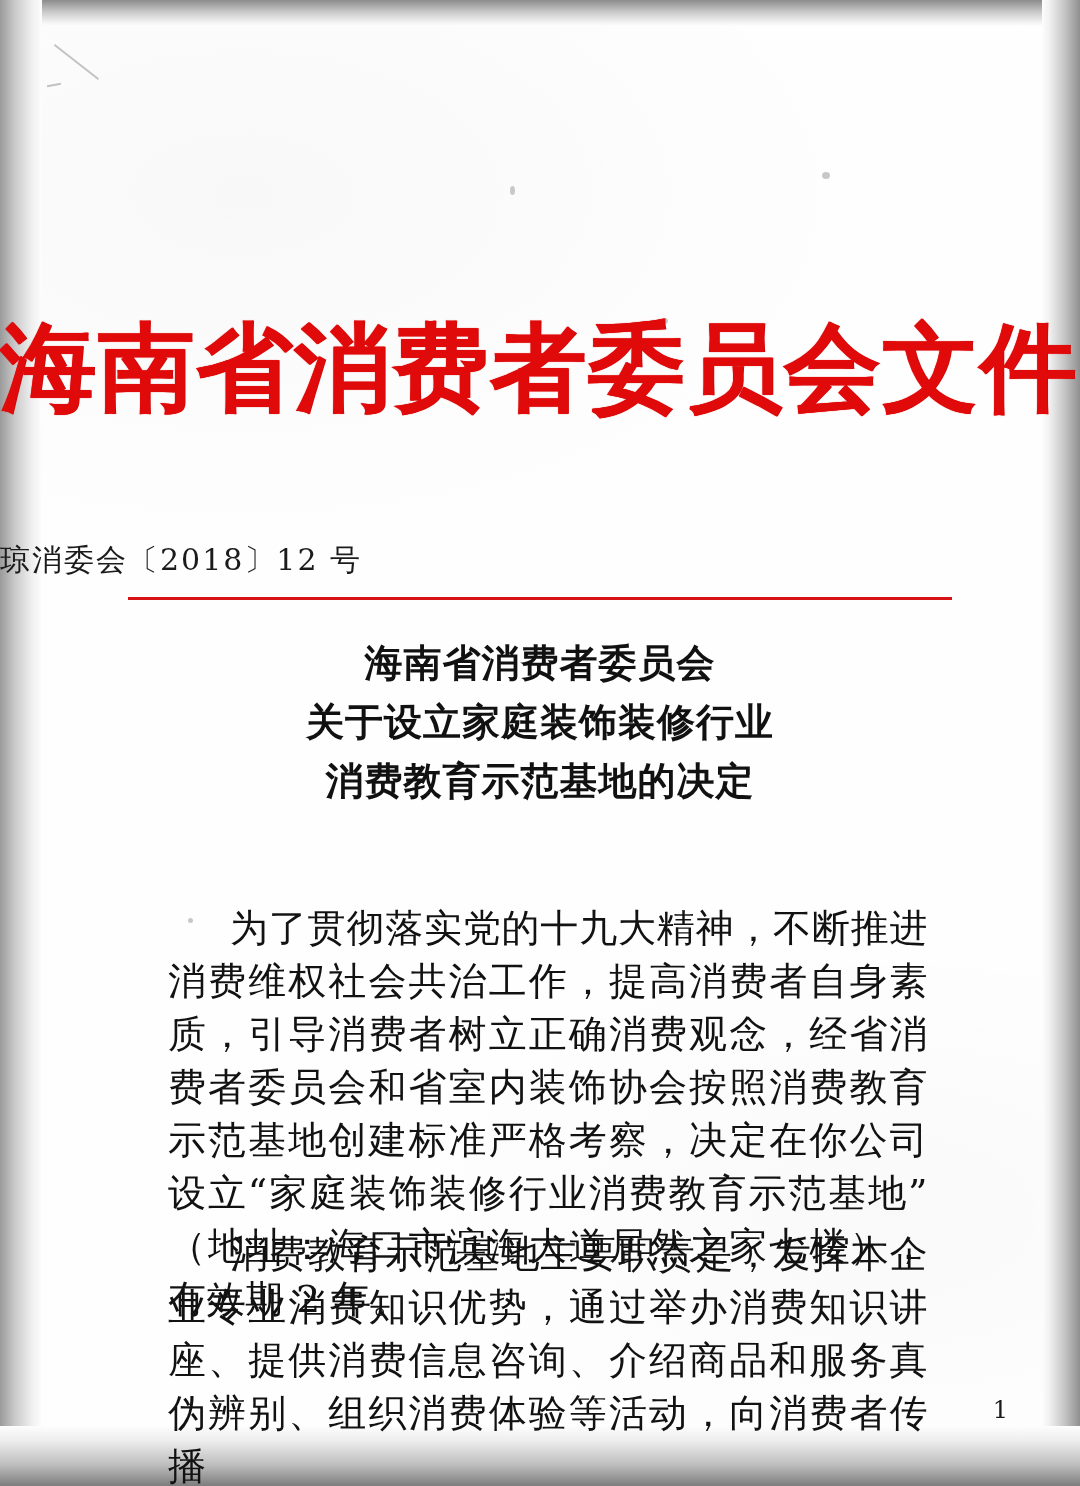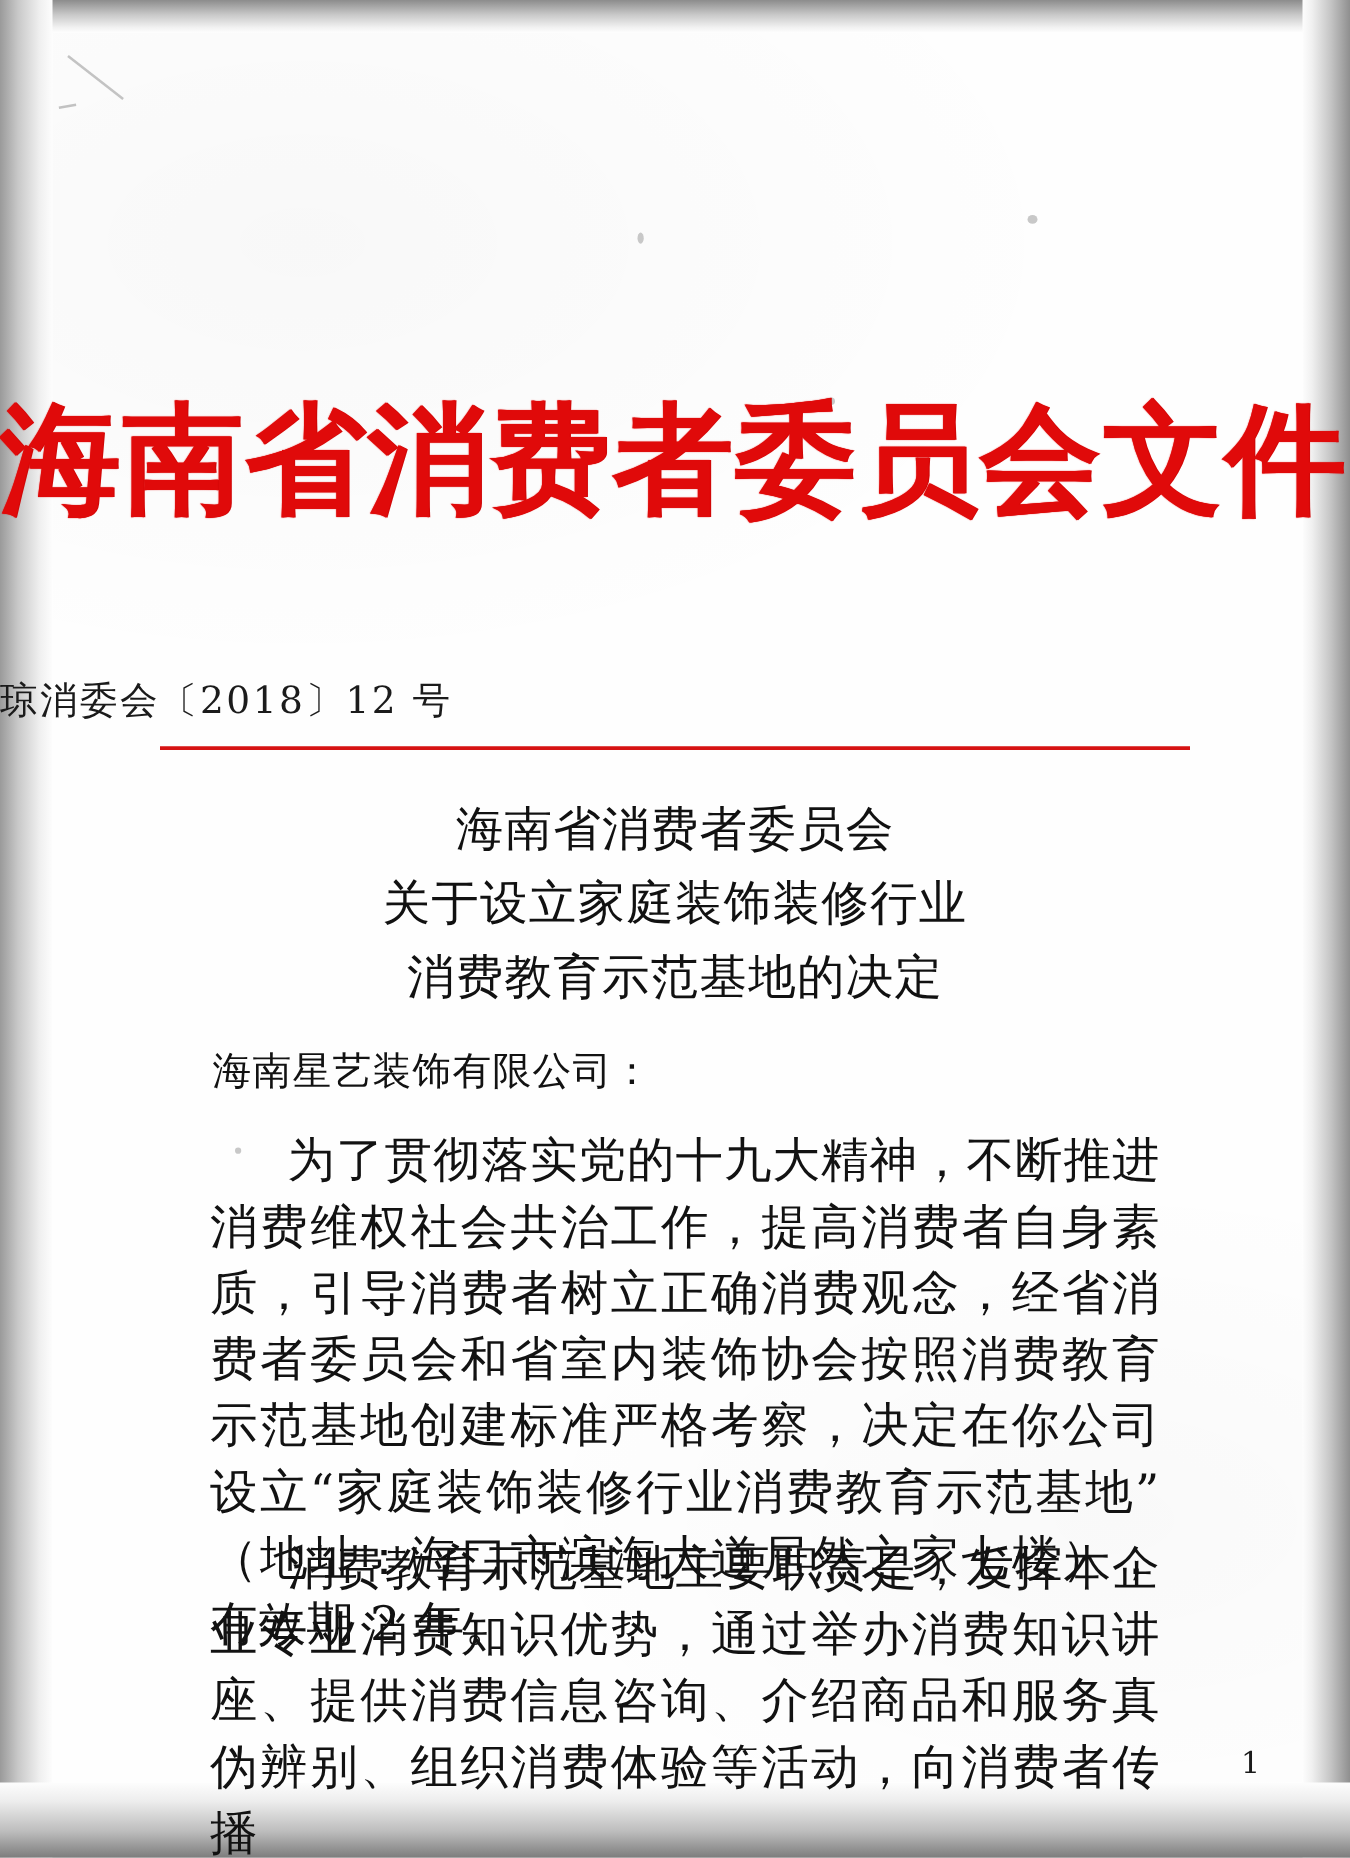--- a/index.html
+++ b/index.html
@@ -109,21 +109,21 @@
     background: #d61212;
   }
 
   
   #doc-title {
     position: absolute;
     left: 0; top: 634px;
     width: 1080px;
     text-align: center;
     font-size: 38px;
-    font-weight: normal;
+    font-weight: bold;
     line-height: 1.55;
     color: #111;
     font-family: "DejaVu Serif", "Liberation Serif", serif;
     letter-spacing: 1px;
   }
   #doc-title .line { display: block; }
 
   
   #addressee {
     position: absolute;
@@ -193,21 +193,20 @@
   <div id="doc-number">琼消委会〔2018〕12 号</div>
 
   <div id="red-rule"></div>
 
   <div id="doc-title">
     <span class="line">海南省消费者委员会</span>
     <span class="line">关于设立家庭装饰装修行业</span>
     <span class="line">消费教育示范基地的决定</span>
   </div>
 
-  <div id="addressee">海南星艺装饰有限公司：</div>
 
   <div class="para" id="para-1">为了贯彻落实党的十九大精神，不断推进消费维权社会共治工作，提高消费者自身素质，引导消费者树立正确消费观念，经省消费者委员会和省室内装饰协会按照消费教育示范基地创建标准严格考察，决定在你公司设立“家庭装饰装修行业消费教育示范基地”（地址：海口市滨海大道居然之家七楼），有效期 2 年。</div>
 
   <div class="para" id="para-2">消费教育示范基地主要职责是，发挥本企业专业消费知识优势，通过举办消费知识讲座、提供消费信息咨询、介绍商品和服务真伪辨别、组织消费体验等活动，向消费者传播</div>
 
   <div id="page-number">1</div>
 
 </div>
 
 </body></html>

